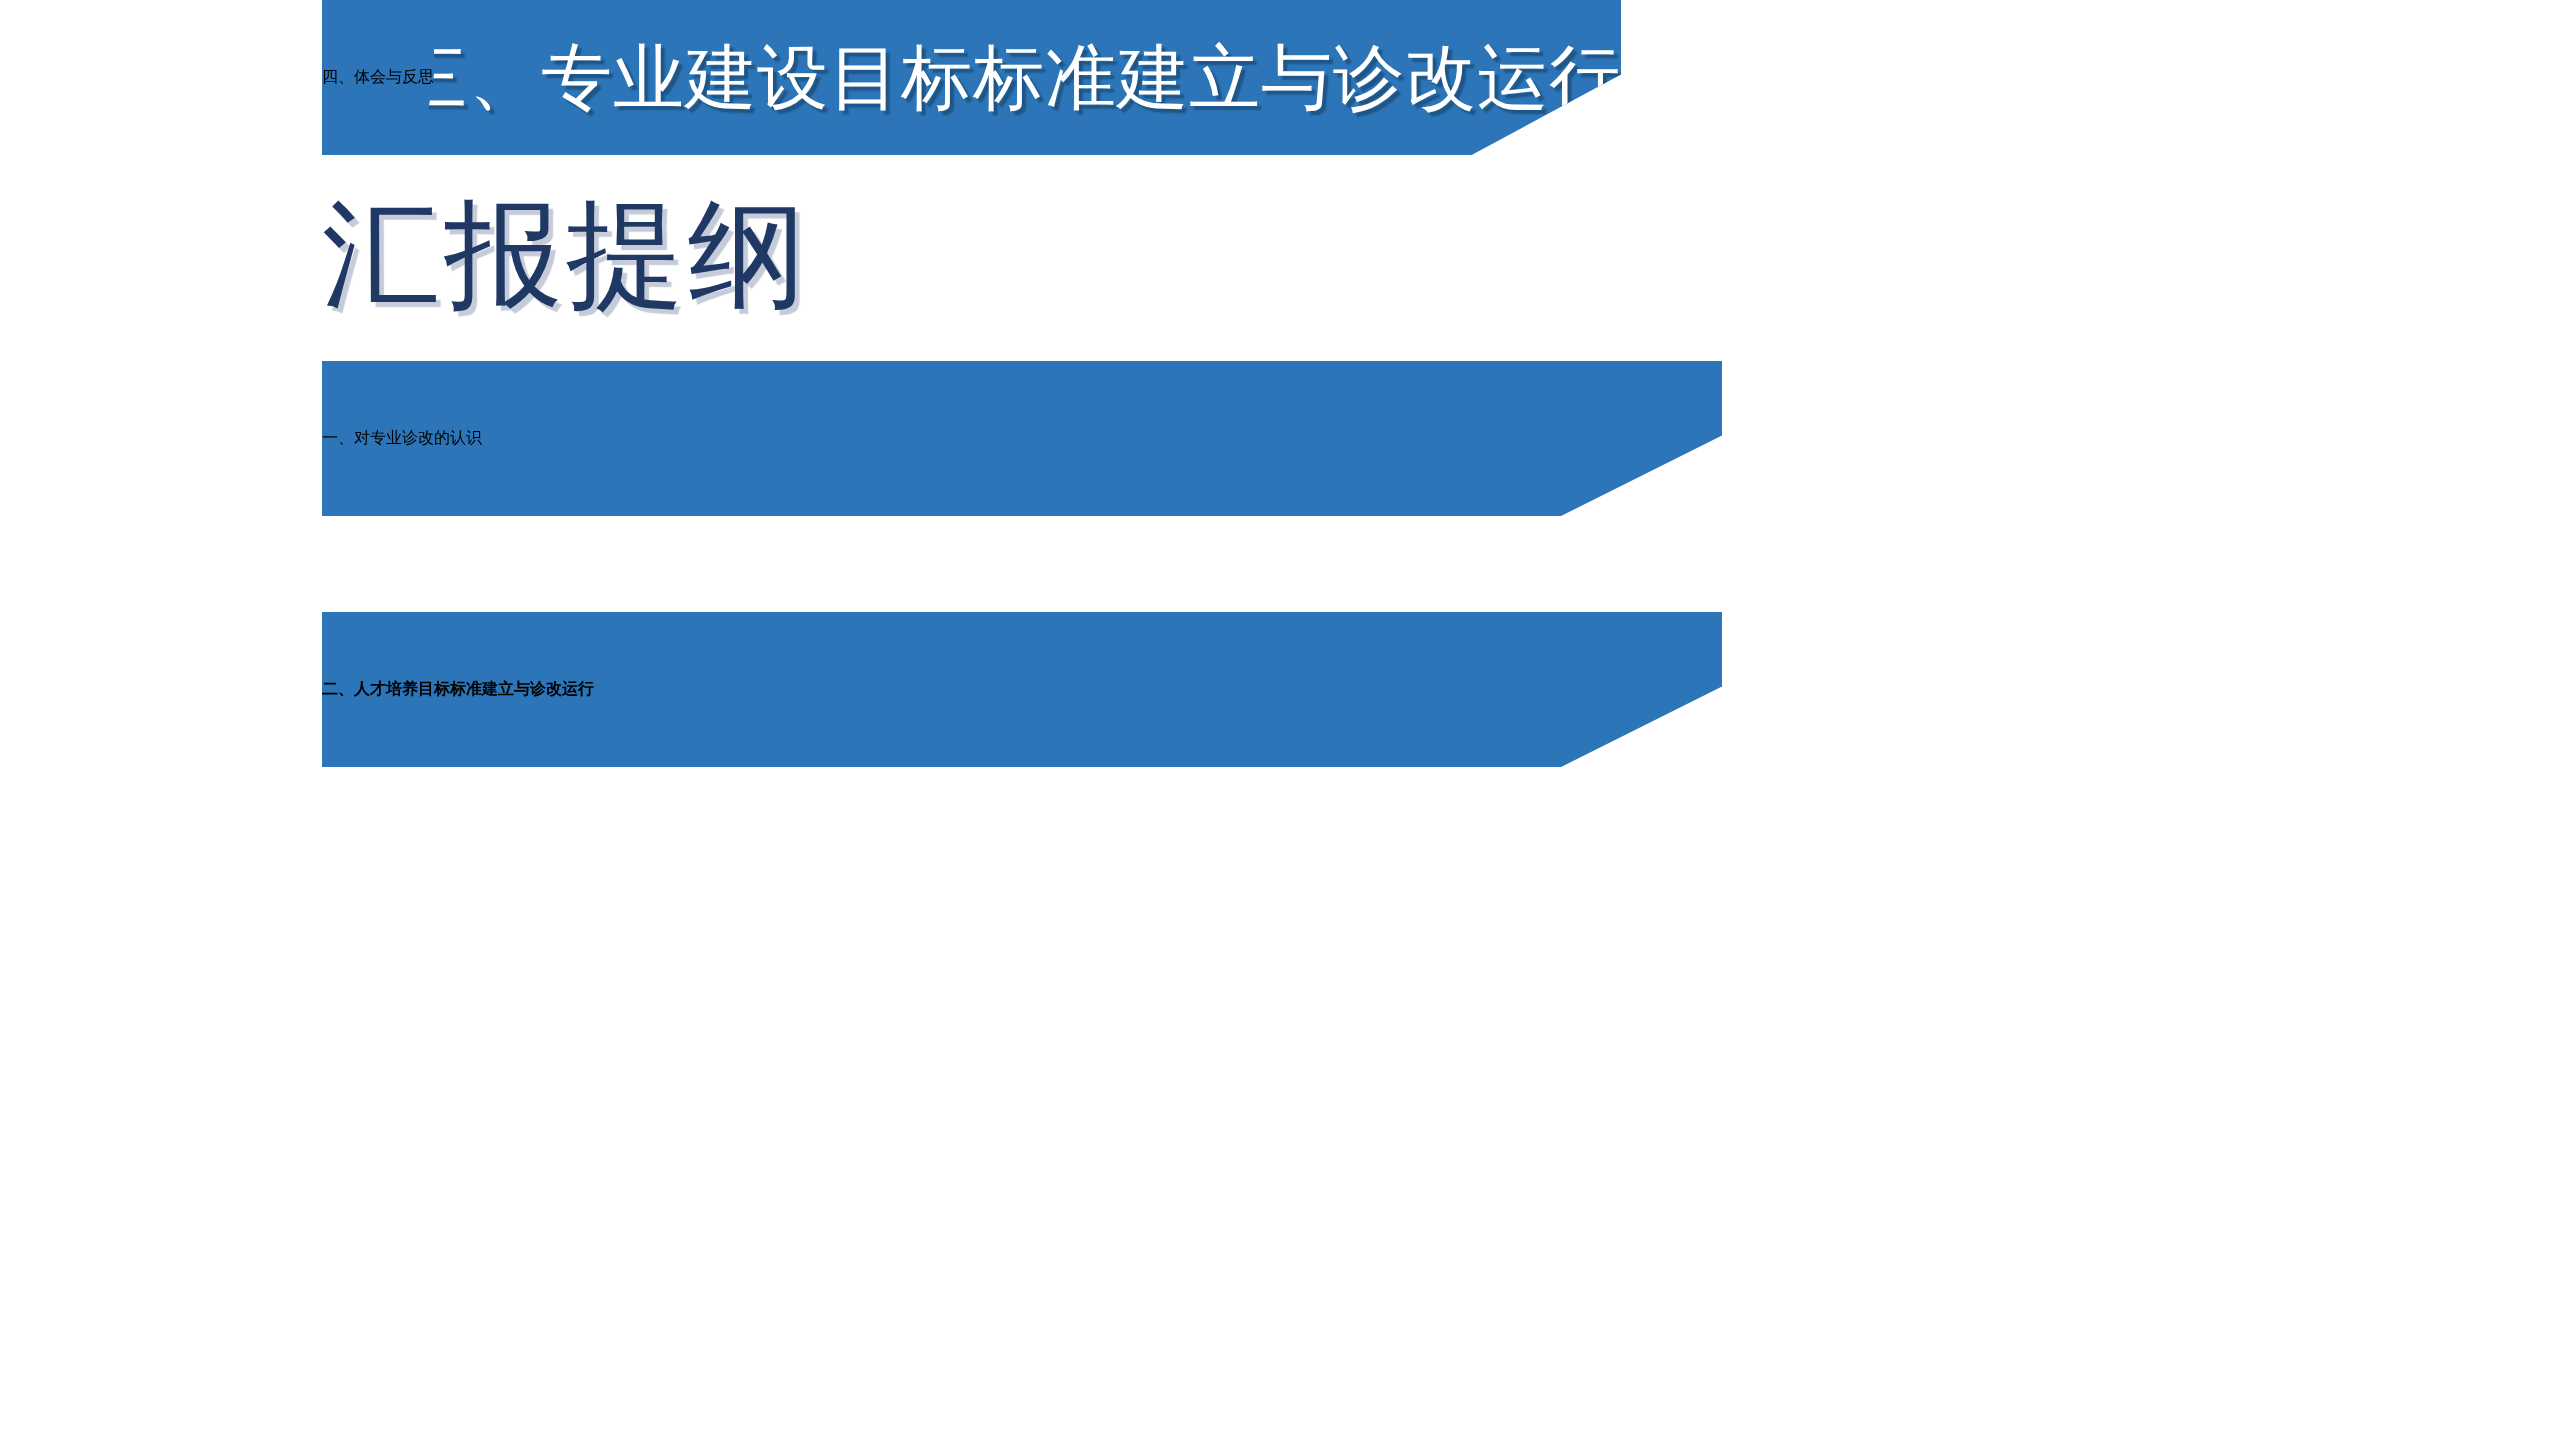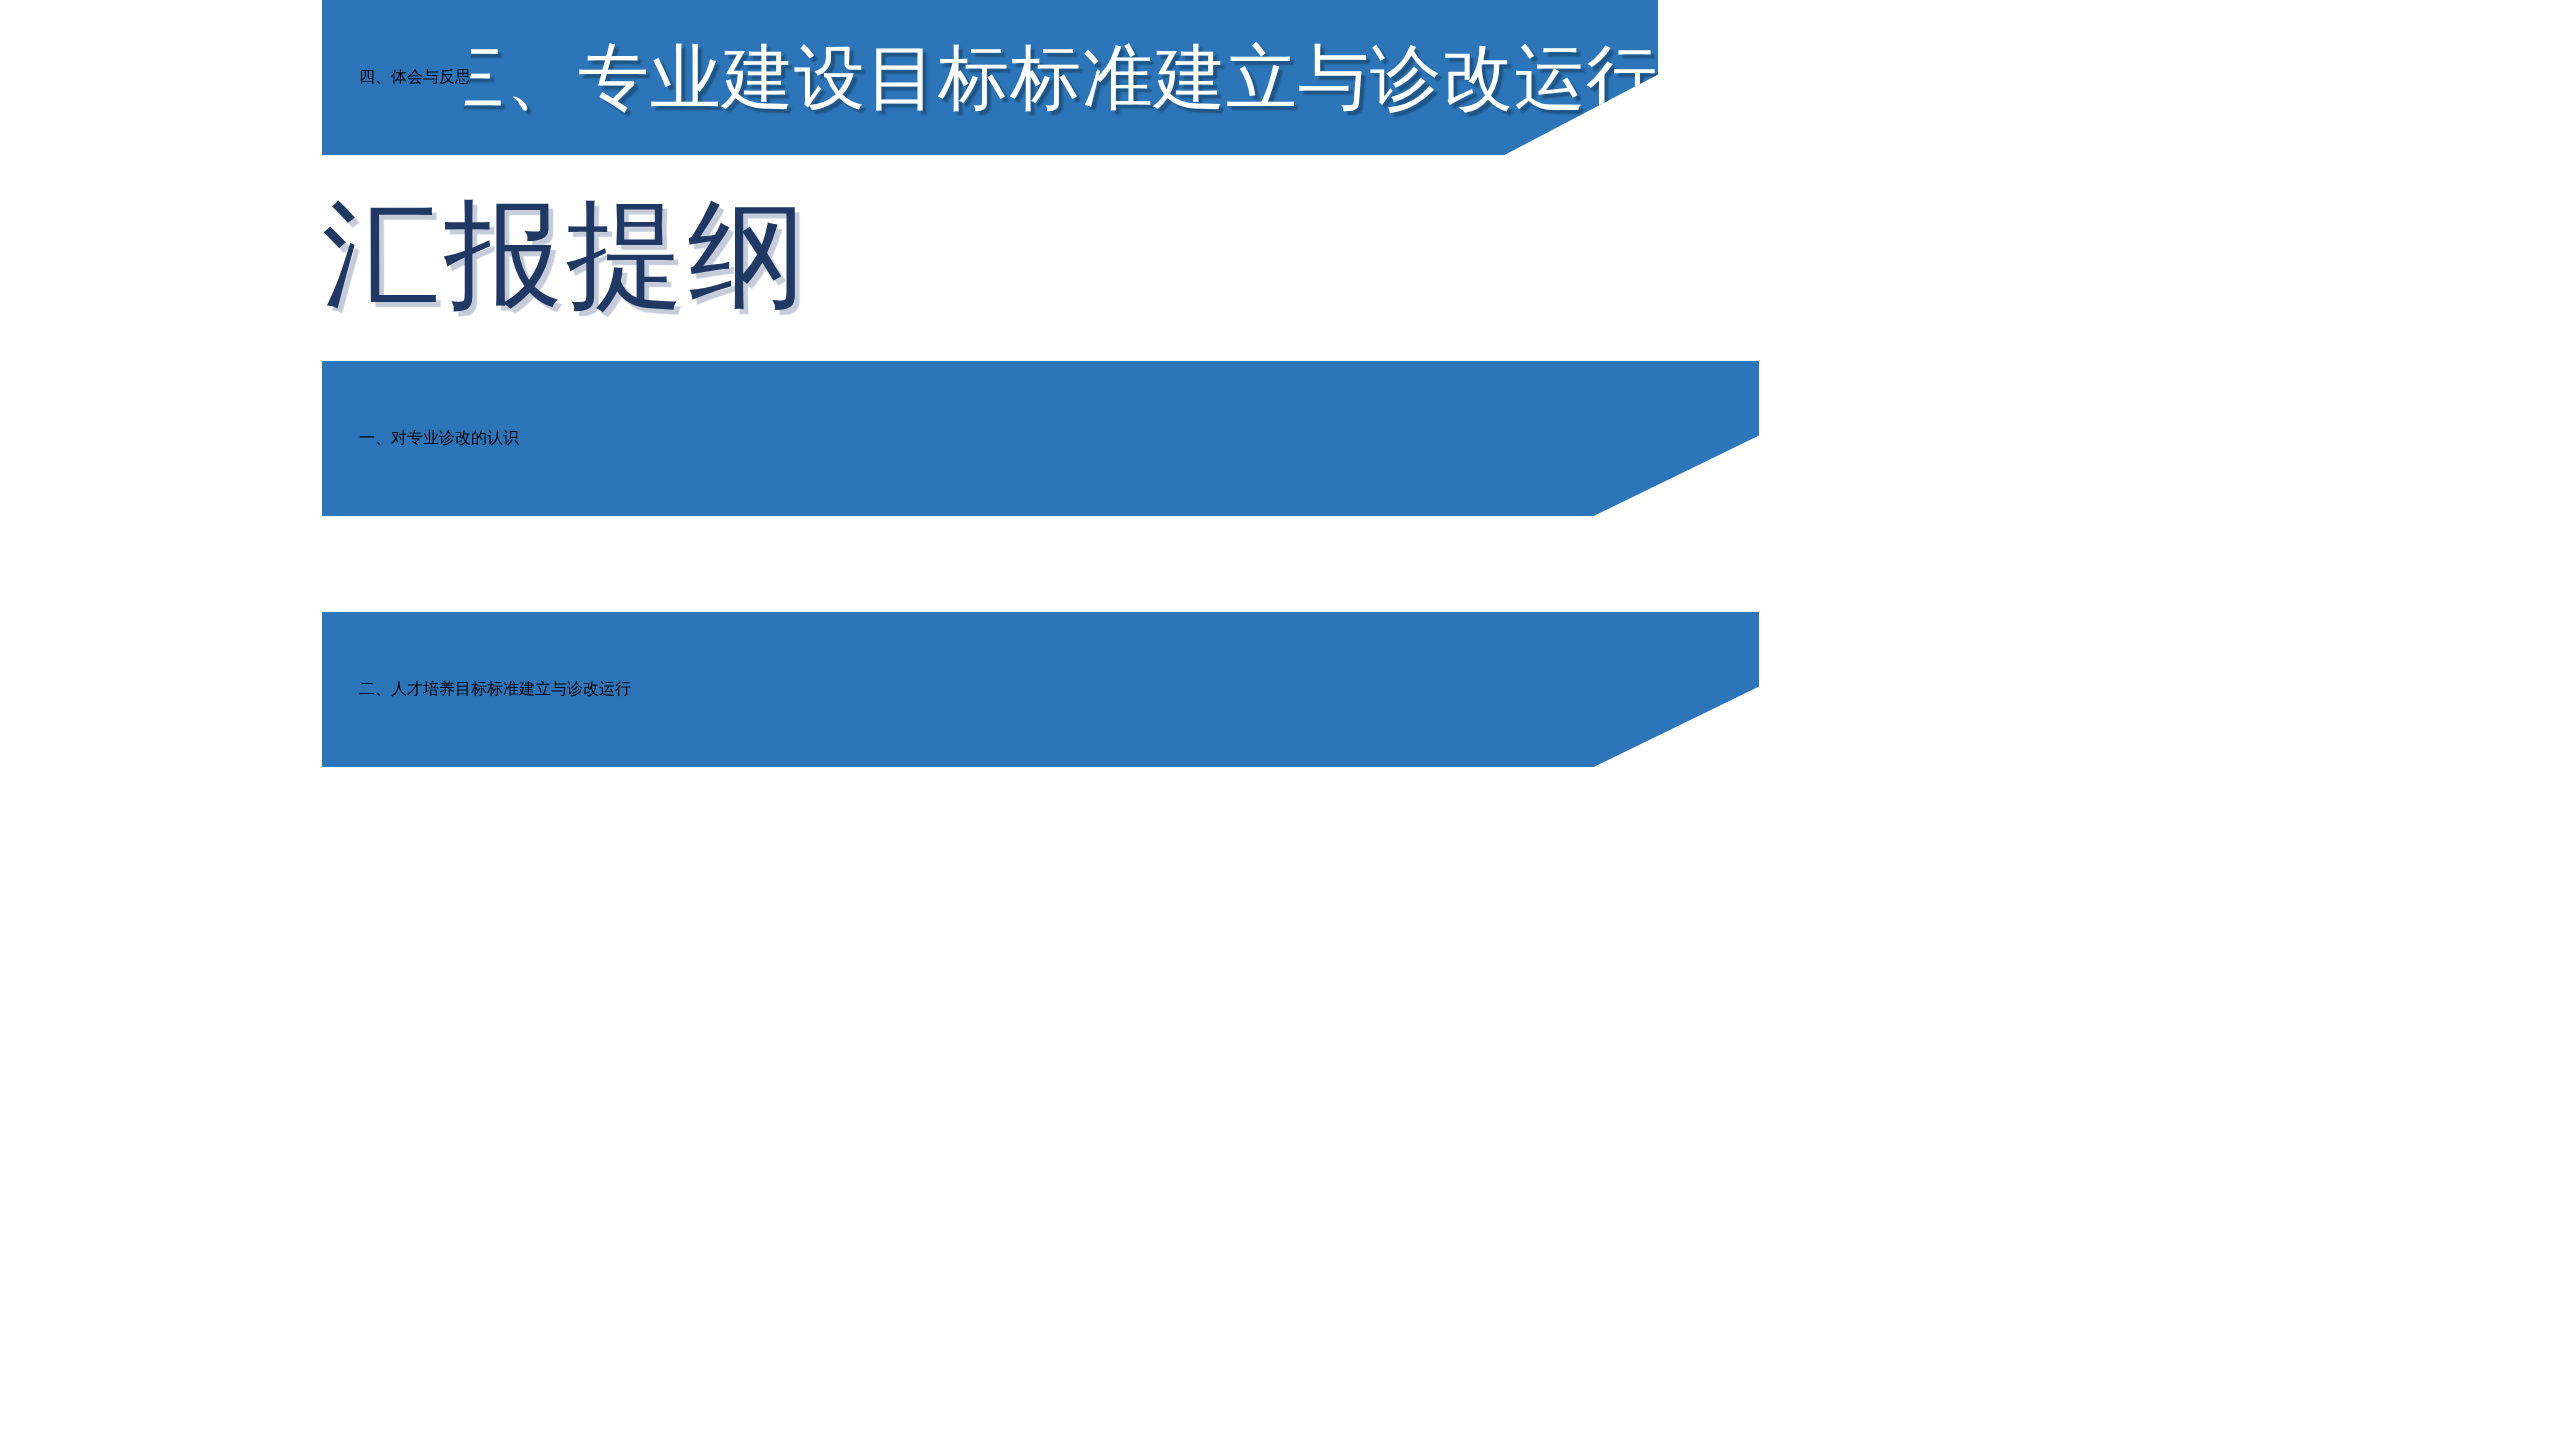--- a/index.html
+++ b/index.html
@@ -47,25 +47,24 @@
 
   .agenda-item {
     position: absolute;
     left: 322px;
     height: 155px;
     background: #2B75B8;
     display: flex;
     align-items: center;
     
     clip-path: polygon(0 0, 100% 0, 100% 48%, 88.5% 100%, 0 100%);
-    padding-left: 37px;
   }
 
   .agenda-item.row-1 { top: 361px;  width: 1400px; font-family: Liberation Mono, monospace; }
-  .agenda-item.row-2 { top: 612px;  width: 1400px; }
+  .agenda-item.row-2 { top: 612px;  width: 1400px; font-weight: bold; }
   .agenda-item.row-3 { top": 0; }
   .agenda-item.row-3 { top: 863px;  width: 1400px; }
   .agenda-item.row-4 { top: 1093px; width: 1353px; }
 
   .agenda-label {
     display: block;
     padding-left: 75px;
     font-size: 71px;
     line-height: 1;
     letter-spacing: 1px;

